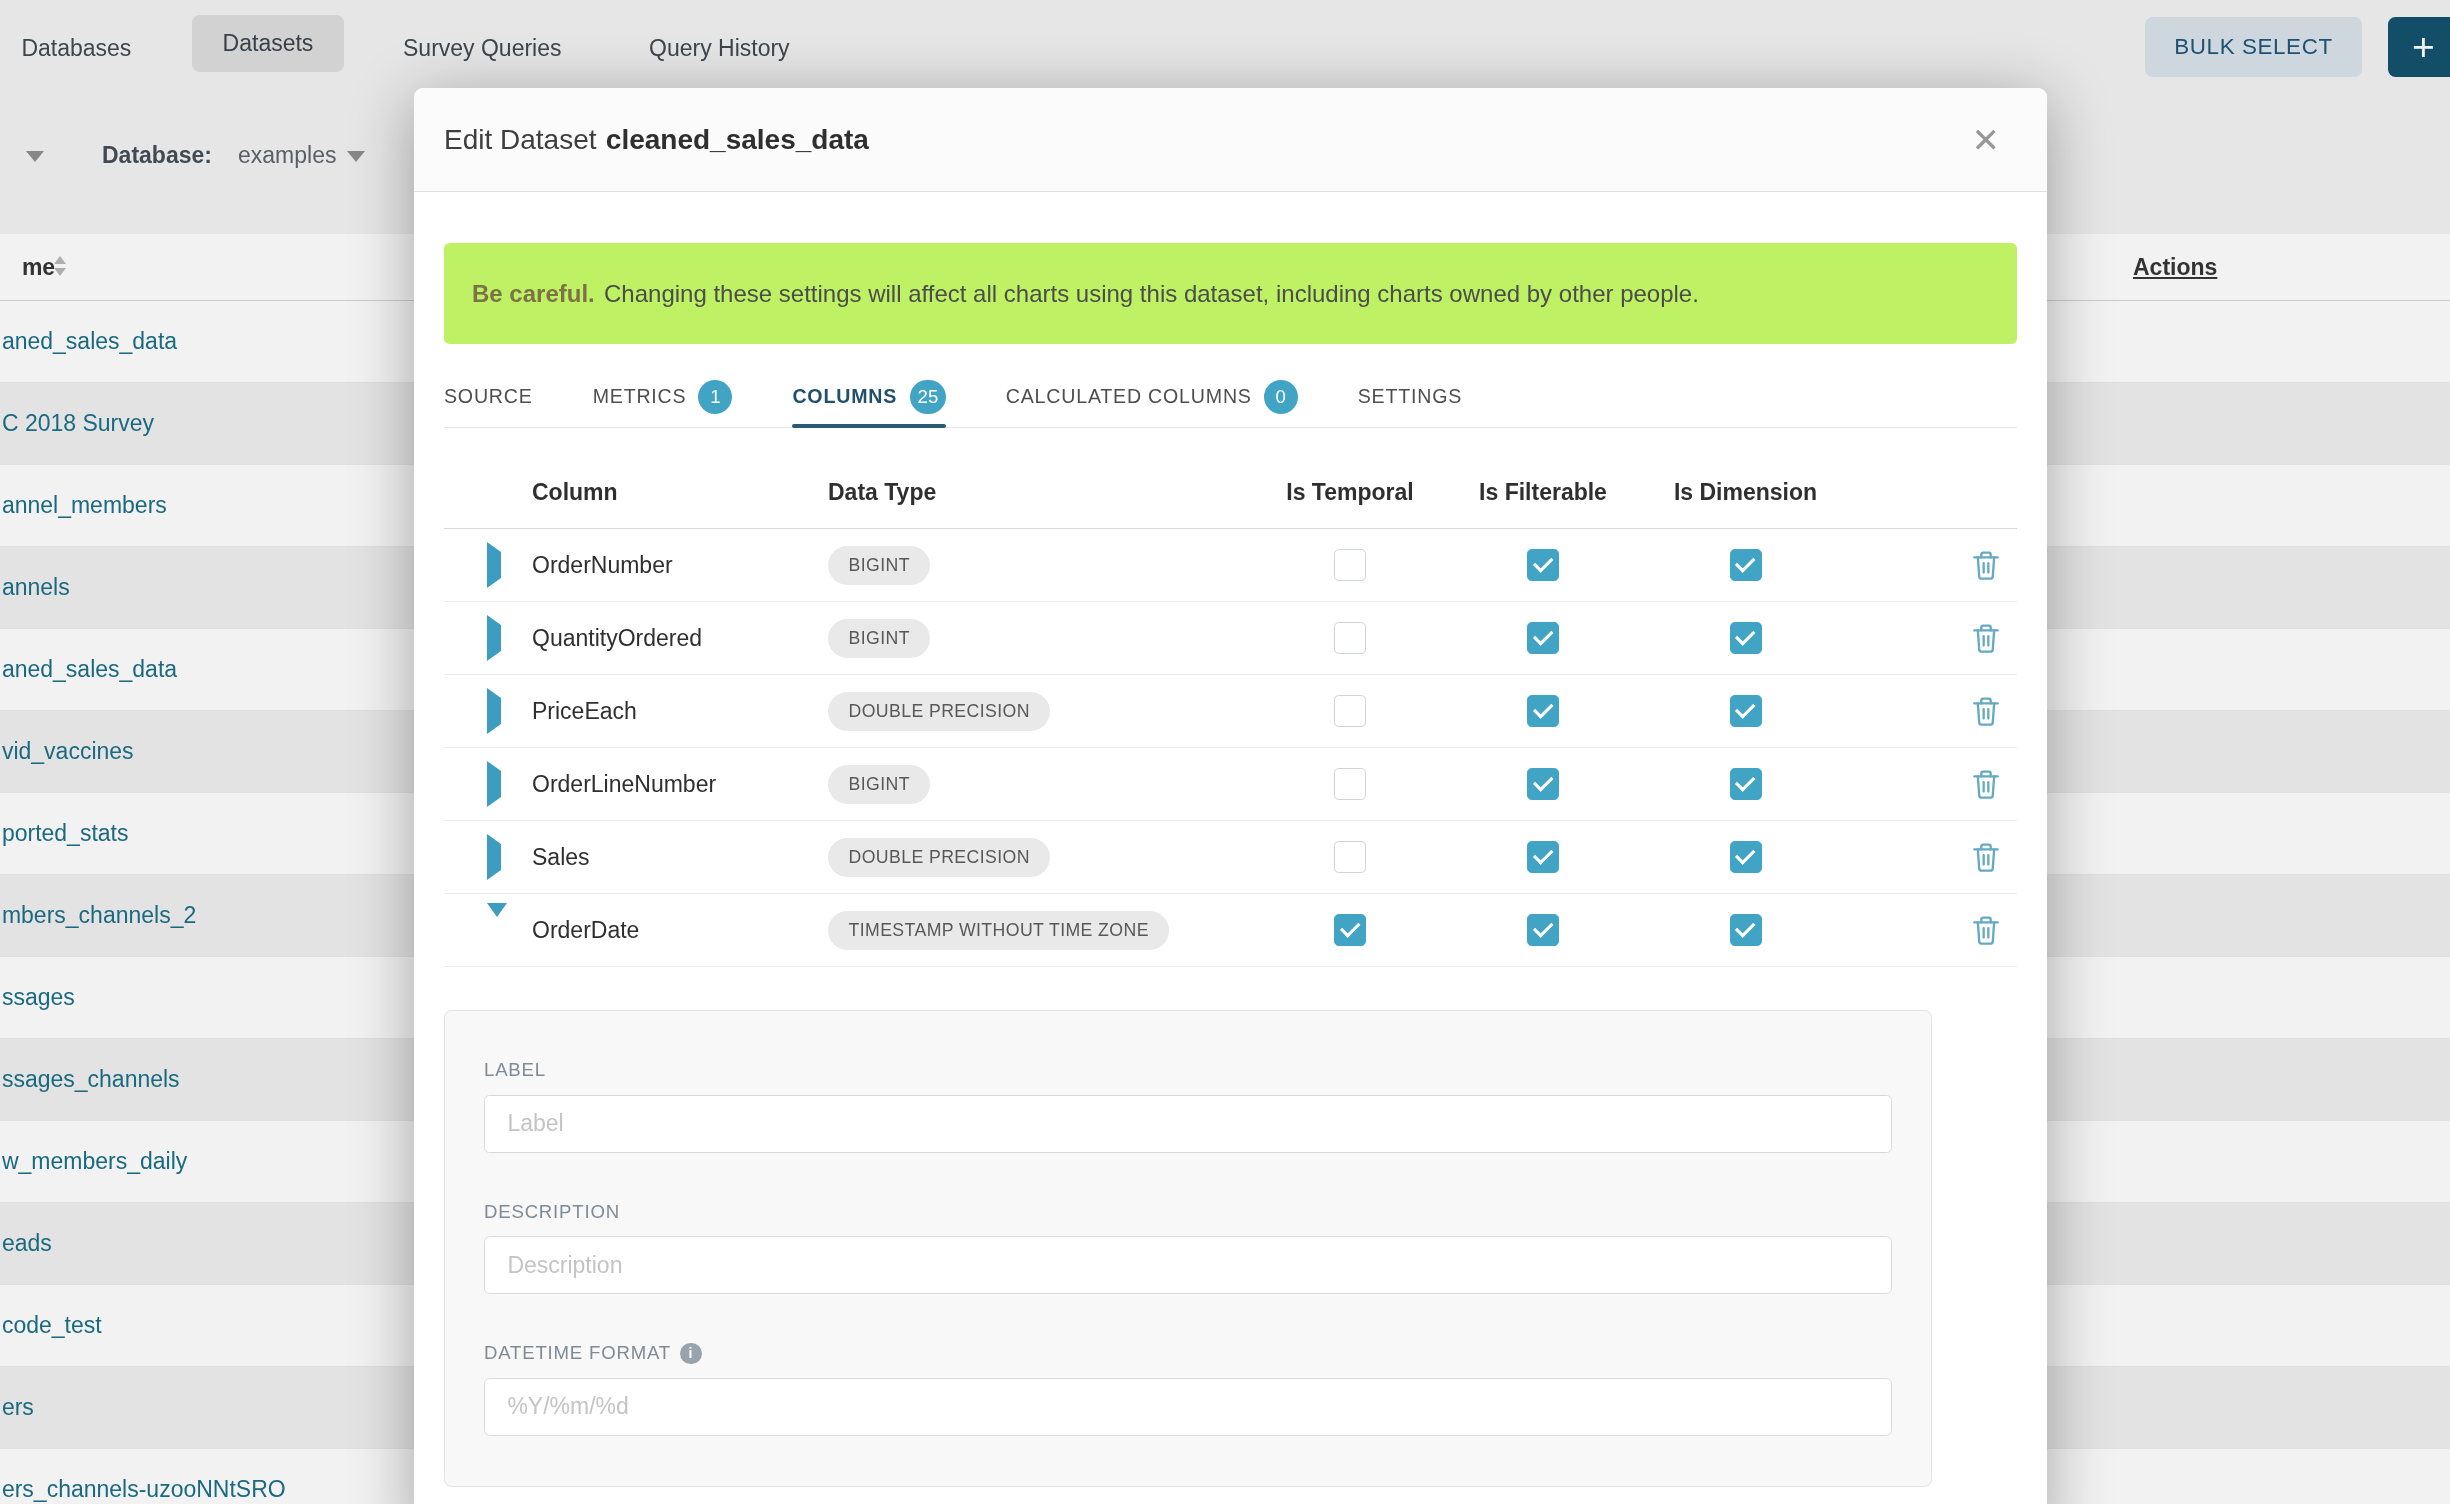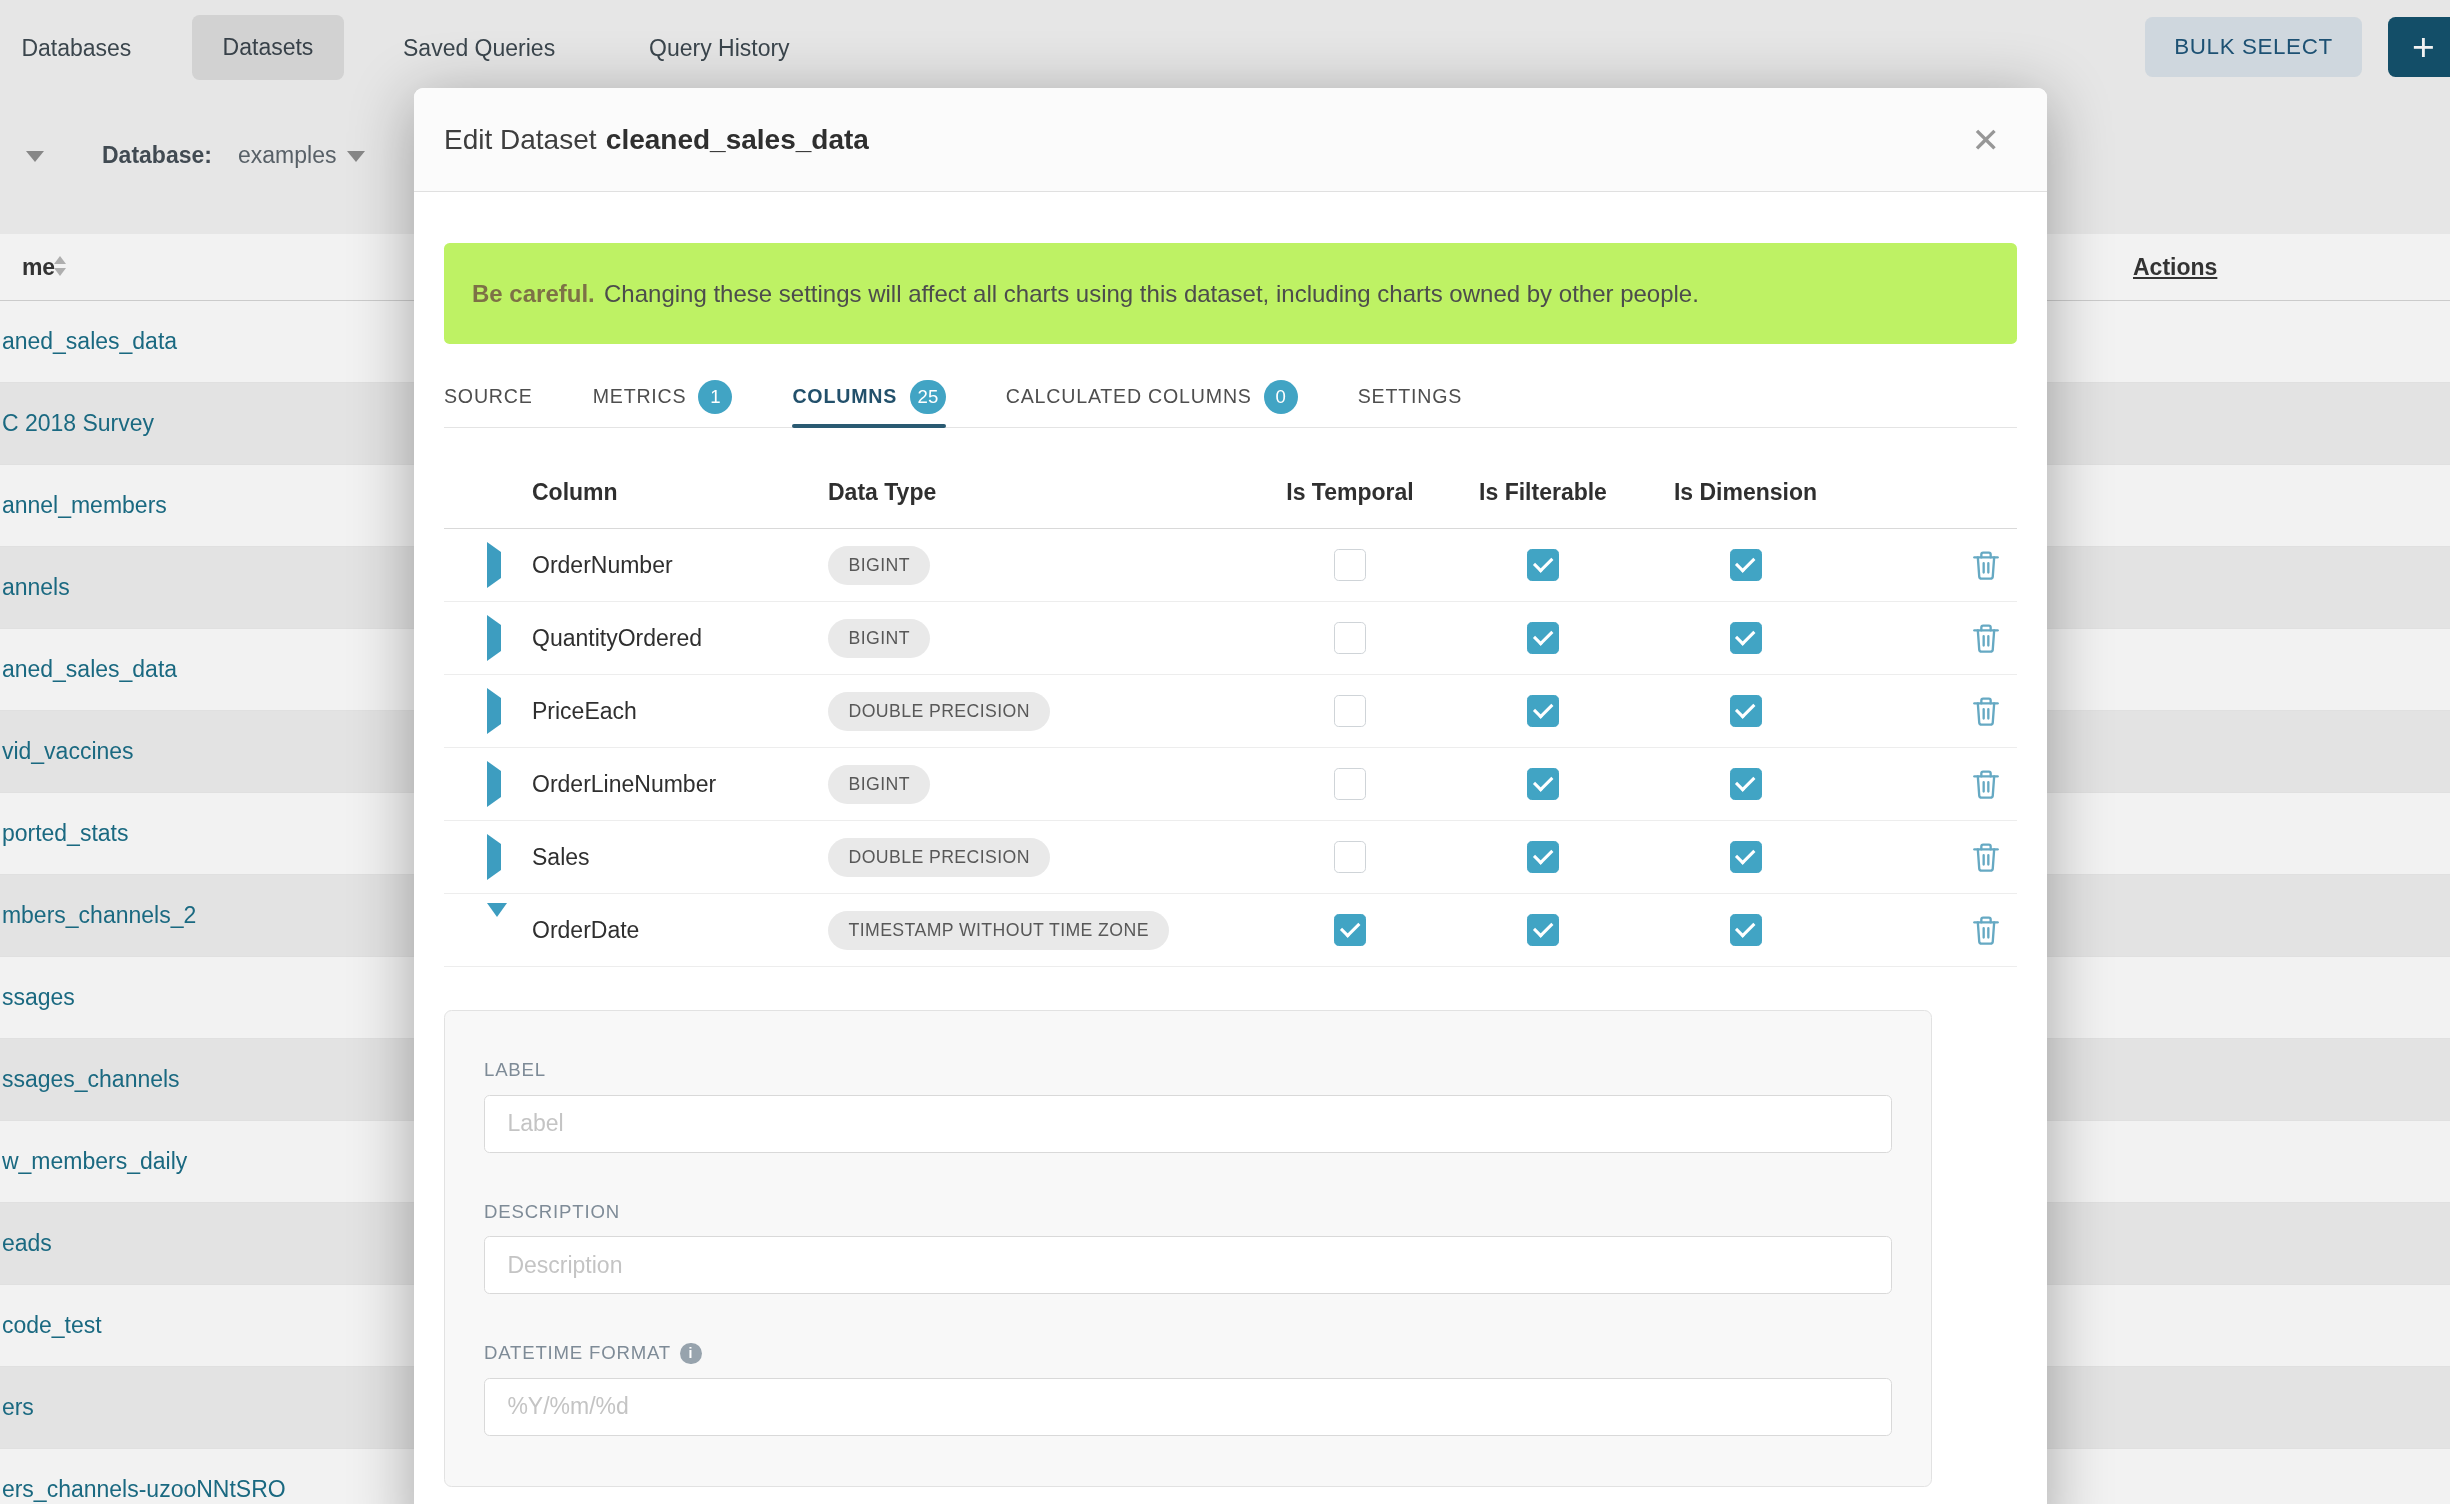--- a/index.html
+++ b/index.html
@@ -5,21 +5,21 @@
   * { box-sizing: border-box; }
   html,body { margin:0; padding:0; }
   body {
     width:2450px; height:1505px; overflow:hidden; position:relative;
     font-family:"Liberation Sans", sans-serif; background:#f3f3f3; color:#3f4a52;
   }
 
   
   .navbar { position:absolute; top:0; left:0; width:2450px; height:97px; background:#f3f3f3; }
   .nav-item { position:absolute; top:0; height:97px; display:flex; align-items:center; font-size:23px; color:#3f4a52; cursor:pointer; }
-  .nav-pill { position:absolute; top:15px; height:65px; background:#dedede; border-radius:7.5px; display:flex; align-items:center; justify-content:center; font-size:23px; color:#3b454d; padding:0 26px; cursor:pointer; }
+  .nav-pill { position:absolute; top:15px; height:57px; background:#dedede; border-radius:7.5px; display:flex; align-items:center; justify-content:center; font-size:23px; color:#3b454d; padding:0 26px; cursor:pointer; }
   .bulk-btn { position:absolute; left:2145px; top:17px; width:217px; height:60px; background:#dbe3ea; color:#1f567a; font-size:22.4px; font-weight:500; letter-spacing:0.6px; border:none; border-radius:7.5px; display:flex; align-items:center; justify-content:center; cursor:pointer; }
   .add-btn { position:absolute; left:2388px; top:17px; width:86px; height:60px; background:#15536e; color:#fff; font-size:39px; font-weight:400; border:none; border-radius:7.5px; display:flex; align-items:center; justify-content:flex-start; padding-left:24px; cursor:pointer; }
 
   .chev { width:0; height:0; border-left:9.3px solid transparent; border-right:9.3px solid transparent; border-top:11.2px solid #8f8f8f; display:inline-block; }
   .filter-chev-left { position:absolute; left:26px; top:151px; }
   .db-label { position:absolute; left:102px; top:142px; font-size:23px; font-weight:700; color:#454f57; }
   .db-value { position:absolute; left:238px; top:142px; font-size:23px; color:#5d666d; }
   .filter-chev-db { position:absolute; left:347px; top:151px; }
 
   .card { position:absolute; top:234px; left:0; width:2450px; bottom:0; background:#ffffff; }
@@ -72,21 +72,21 @@
   .info-icon { width:21.4px; height:21.4px; border-radius:50%; background:#97a3ad; color:#fff; font-size:14px; font-weight:700; display:inline-flex; align-items:center; justify-content:center; font-style:normal; cursor:pointer; }
   .field-input { width:100%; height:58px; border:0.9px solid #d9d9d9; border-radius:5.6px; background:#fff; font-size:23px; color:#333; padding:0 22.4px; font-family:inherit; outline:none; }
   .field-input::placeholder { color:#c4c4c4; }
 </style>
 </head>
 <body>
 
 <div class="navbar">
   <div class="nav-item" style="left:21.4px;">Databases</div>
   <div class="nav-pill" style="left:192px; width:152px; padding:0;">Datasets</div>
-  <div class="nav-item" style="left:403px;">Saved Queries</div>
+  <div class="nav-item" style="left:403px;">Survey Queries</div>
   <div class="nav-item" style="left:649px;">Query History</div>
   <button class="bulk-btn">BULK SELECT</button>
   <button class="add-btn">+</button>
 </div>
 
 <span class="chev filter-chev-left"></span>
 <div class="db-label">Database:</div>
 <div class="db-value">examples</div>
 <span class="chev filter-chev-db"></span>
 

